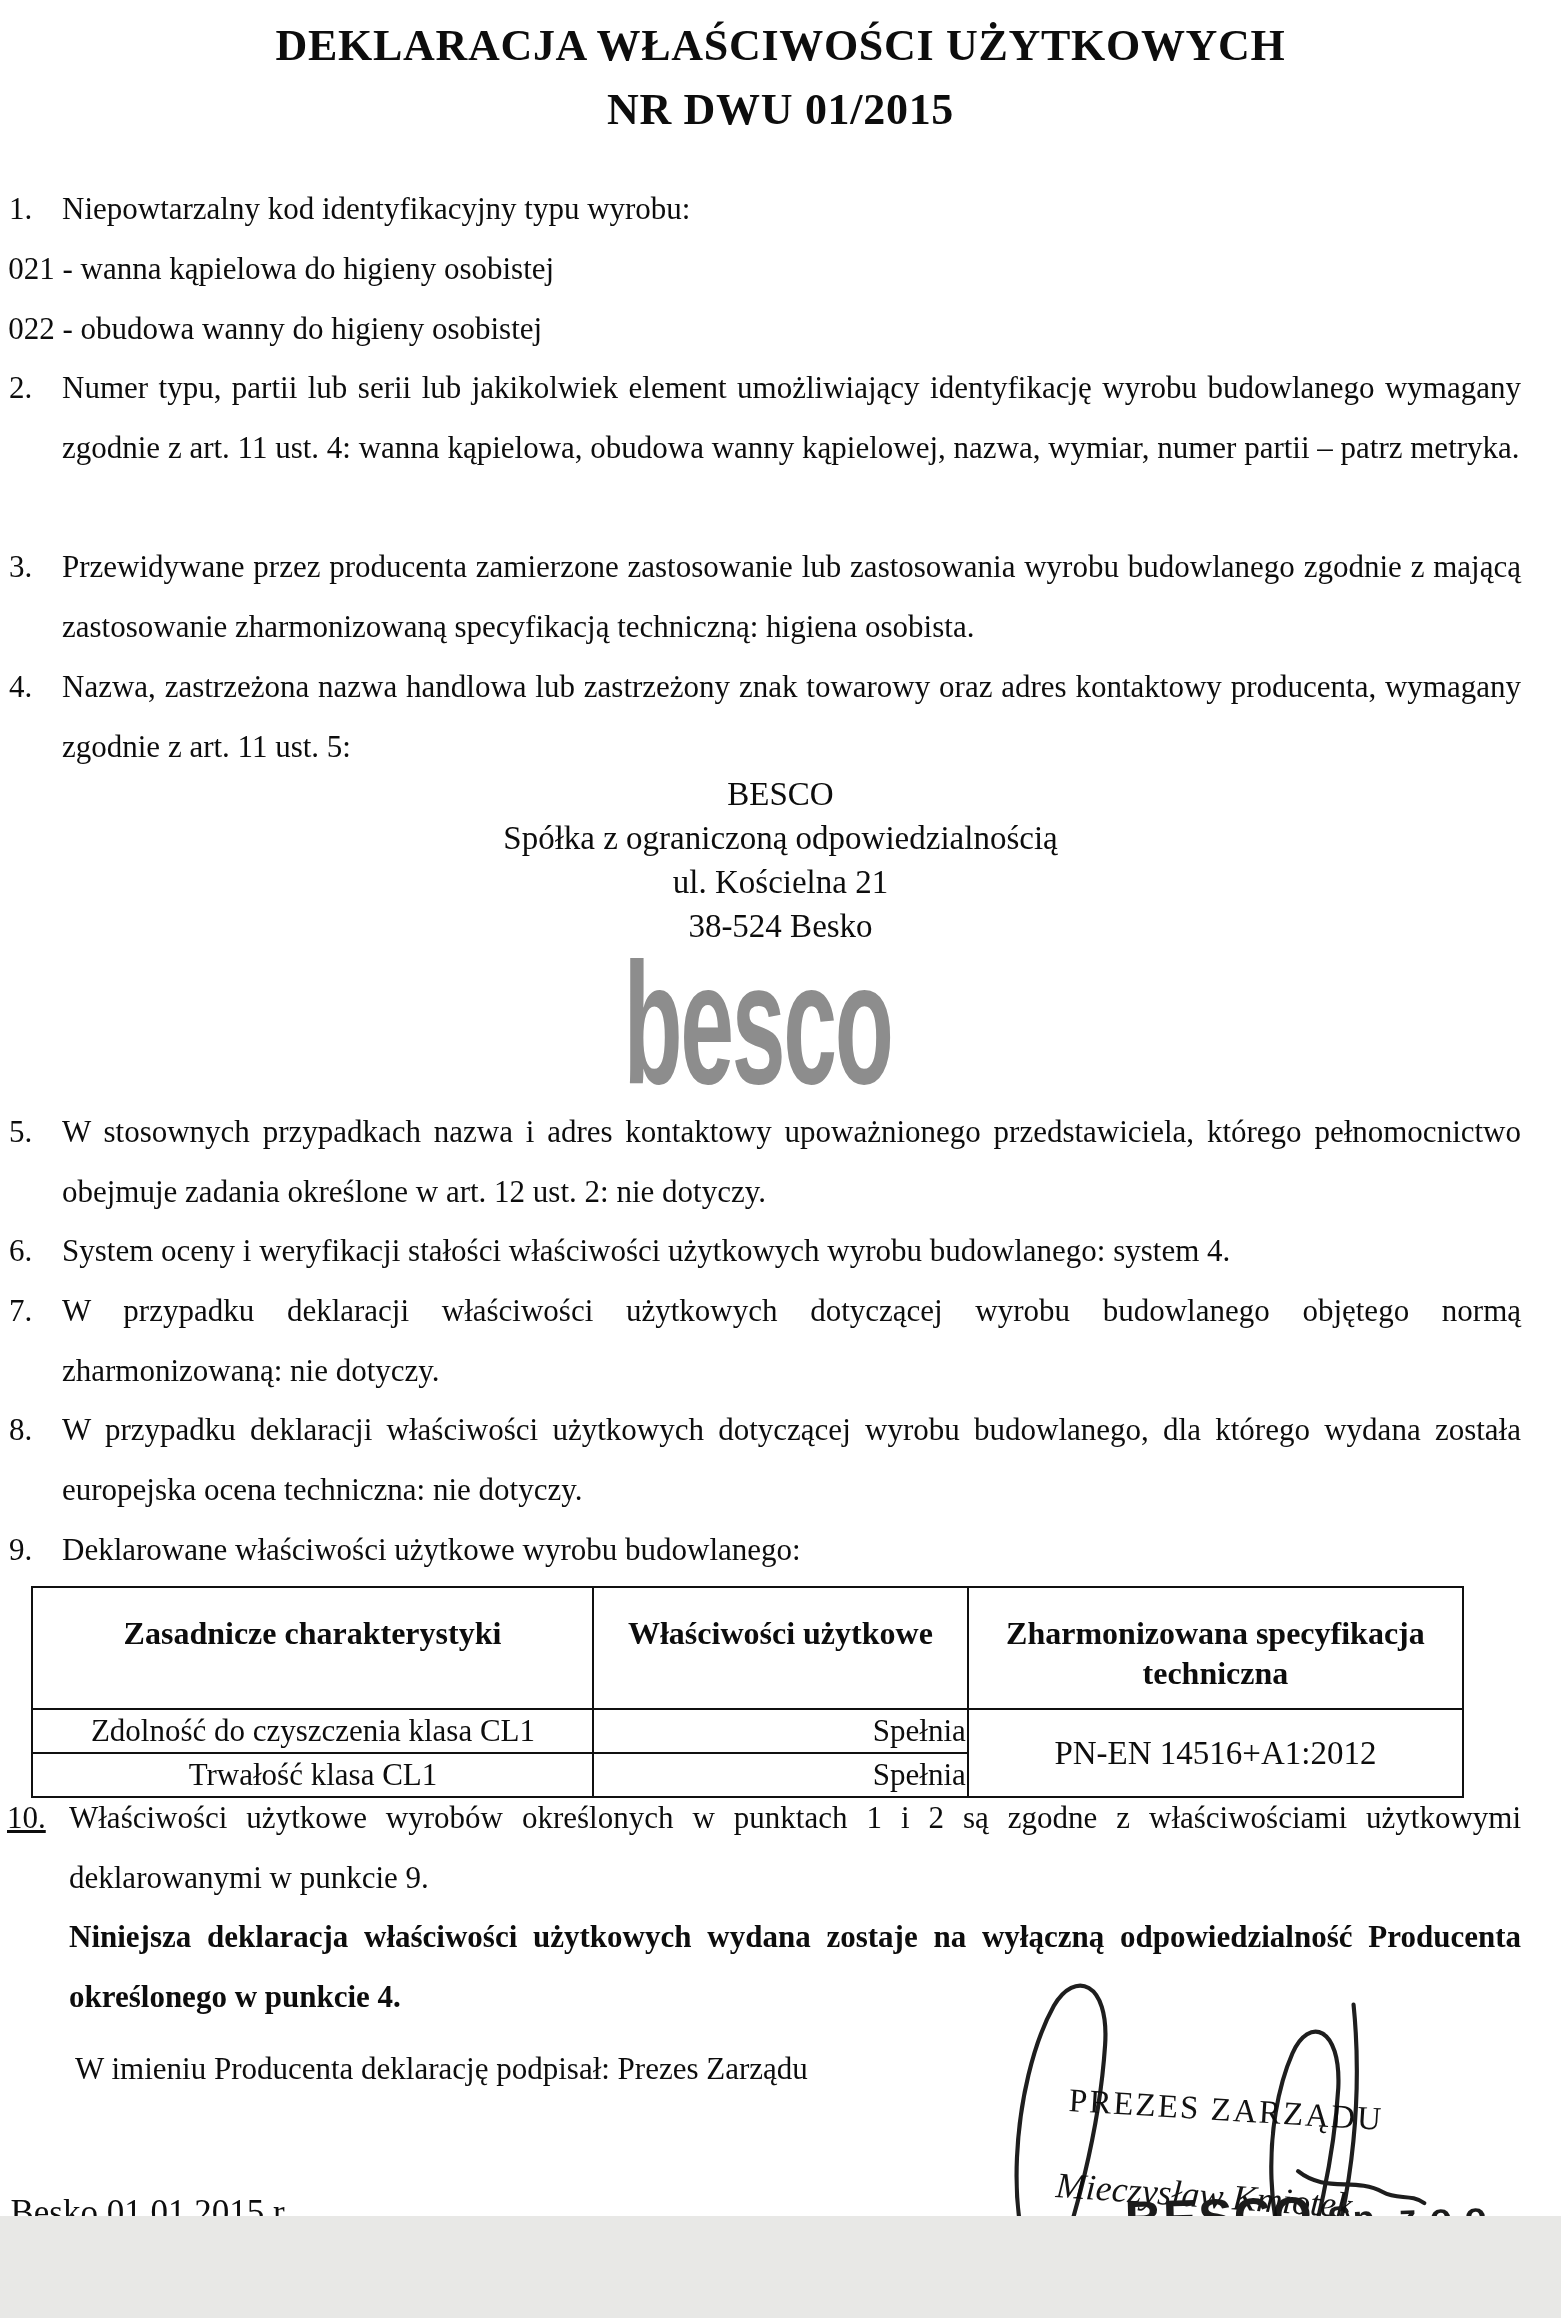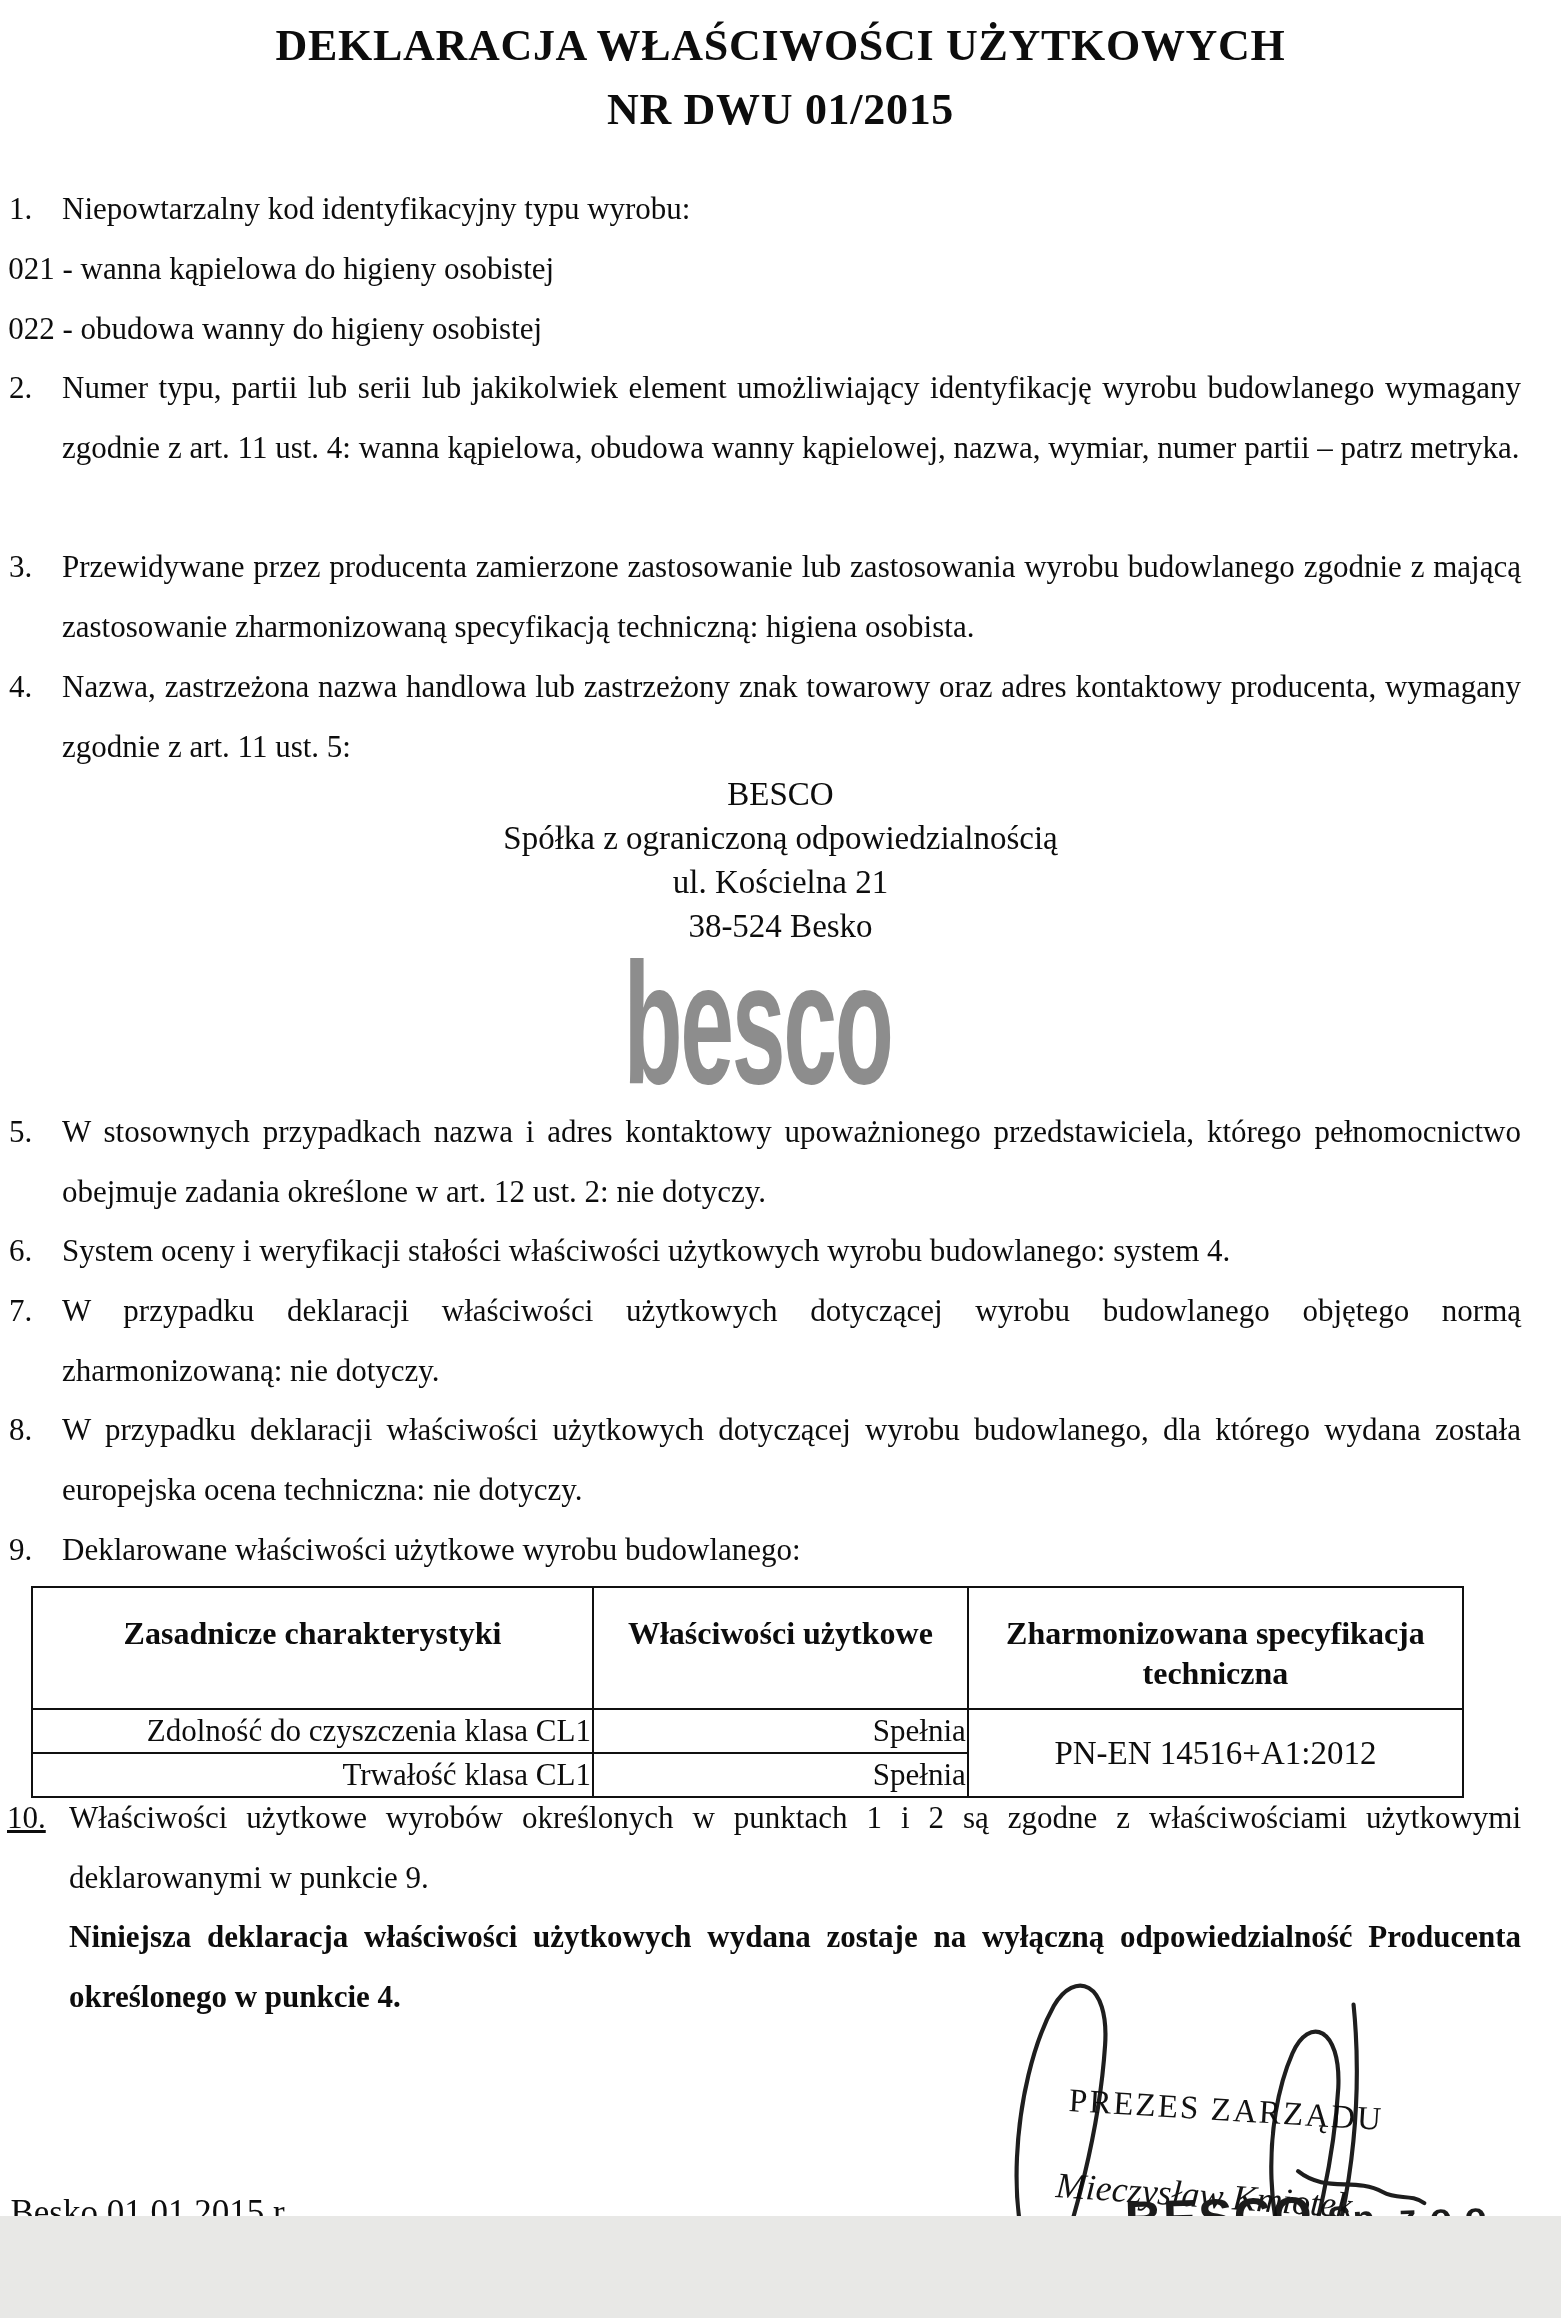--- a/index.html
+++ b/index.html
@@ -33,21 +33,21 @@
   .spec-table { border-collapse:collapse; width:1433px; table-layout:fixed; }
   .spec-table th, .spec-table td { border:2.1px solid #101010; }
   .spec-table { border:2.8px solid #101010; }
   .spec-table th {
     font-weight:bold; font-size:32px; line-height:40px;
     vertical-align:top; text-align:center;
     height:94px; padding-top:25px;
     border-bottom-width:2.8px;
   }
   .spec-table td { font-size:31px; height:40px; vertical-align:middle; }
-  .spec-table td.c1 { text-align:right; padding-left:2px; }
+  .spec-table td.c1 { text-align:center; padding-left:2px; }
   .spec-table td.c2 { text-align:right; }
   .spec-table td.c3 { text-align:center; font-size:33px; }
   
   .date-line { left:10.4px; top:2193px; font-size:35px; white-space:nowrap; }
   .dots { height:8.3px;
     background-image:radial-gradient(circle, #161616 3.5px, transparent 4.2px);
     background-size:19px 8.3px; background-repeat:repeat-x; background-position:left center; }
   .dots-left { left:7px; top:2264px; width:341px; }
   .dots-right { left:894px; top:2261px; width:595px; }
   .data-label { left:42px; top:2278px; width:250px; text-align:center; font-size:32px; }
@@ -162,20 +162,23 @@
 
   <div class="abs par10" style="top:1788px;">
     <span class="num">10.</span>
     <span>Właściwości użytkowe wyrobów określonych w punktach 1 i 2 są zgodne z właściwościami użytkowymi deklarowanymi w punkcie 9.</span>
   </div>
 
   <div class="abs par10" style="top:1907px;font-weight:bold;">
     <span>Niniejsza deklaracja właściwości użytkowych wydana zostaje na wyłączną odpowiedzialność Producenta określonego w punkcie 4.</span>
   </div>
 
+  <div class="abs par10 plain" style="top:2039px; left:75px;">
+    <span>W imieniu Producenta deklarację podpisał: Prezes Zarządu</span>
+  </div>
 
   <div class="abs date-line">Besko 01.01.2015 r.</div>
 
   <div class="abs dots dots-left"></div>
   <div class="abs data-label">(data)</div>
 
   <div class="abs stamp-role">PREZES ZARZĄDU</div>
   <div class="abs stamp-name">Mieczysław Kmiotek</div>
 
   <div class="abs dots dots-right"></div>

